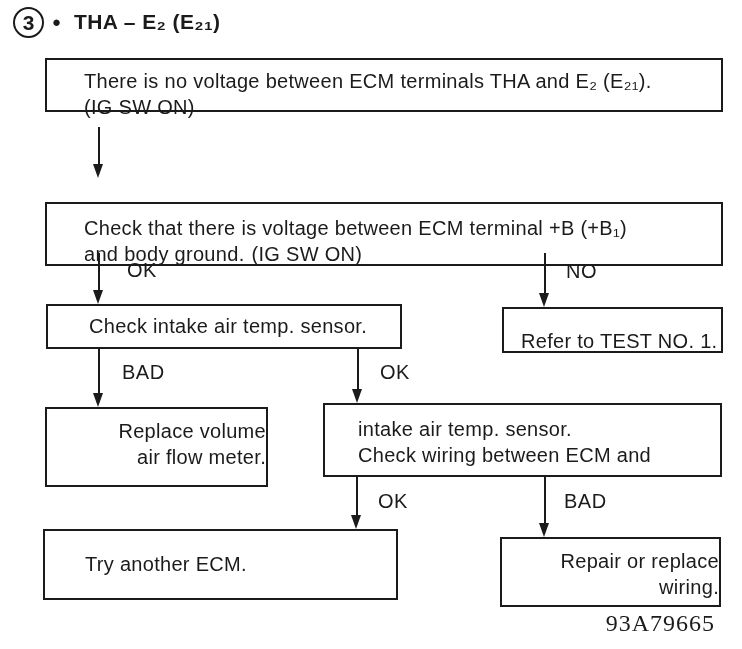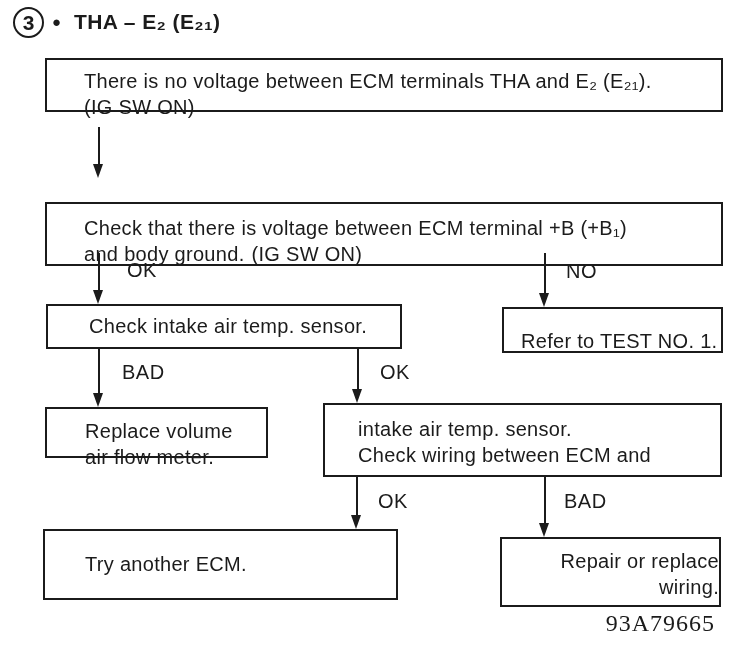--- a/index.html
+++ b/index.html
@@ -27,21 +27,21 @@
   }
   
   .box {
     position:absolute; border:2.5px solid var(--ink); background:var(--paper);
     font-size:20px; letter-spacing:0.3px; line-height:26px;
   }
   .b1 { left:45px;  top:58px;  width:678px; height:54px; padding:8px 10px 0 37px; }
   .b2 { left:45px;  top:178px; width:678px; height:64px; padding:11px 10px 0 37px;margin-top:24px; }
   .b3 { left:46px;  top:304px; width:356px; height:45px; padding:0 0 0 41px; line-height:41px; }
   .b4 { left:502px; top:307px; width:221px; height:46px; padding:11px 0 0 17px; line-height:42px; }
-  .b5 { left:45px;  top:407px; width:223px; height:51px; padding:9px 0 0 38px; }
+  .b5 { left:45px;  top:407px; width:223px; height:80px; padding:9px 0 0 38px;text-align:right; }
   .b6 { left:323px; top:403px; width:399px; height:74px; padding:11px 0 0 33px; }
   .b7 { left:43px;  top:529px; width:355px; height:71px; padding:0 0 0 40px; line-height:67px; }
   .b8 { left:500px; top:537px; width:221px; height:70px; padding:9px 0 0 32px;text-align:right; }
   .bold { font-weight:normal; }
   .ml { margin-left:7px; }
   
   .vline { position:absolute; width:2px; background:var(--ink); }
   .l1 { left:98px;  top:127px; height:40px; }
   .l2 { left:98px;  top:253px; height:40px; }
   .l3 { left:544px; top:253px; height:43px; }

